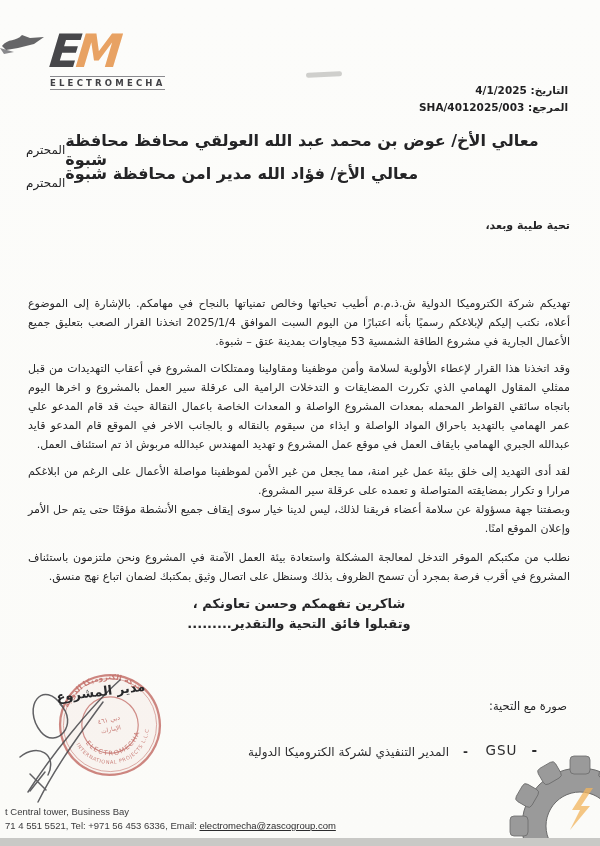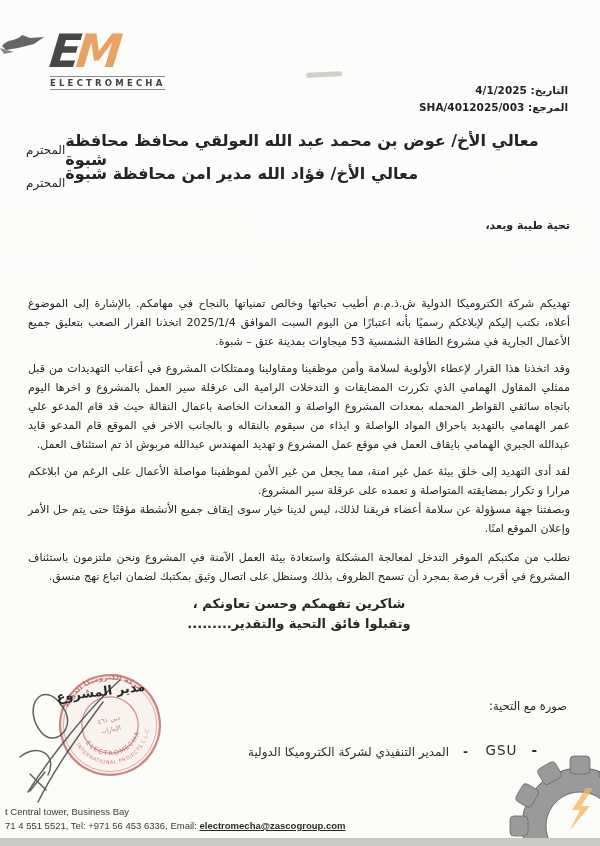--- a/index.html
+++ b/index.html
@@ -42,21 +42,21 @@
   .cc-item-1{right:62px;top:721px;font-size:13.5px;letter-spacing:1px;margin-top:21px;}
   .cc-item-2{right:132px;top:745px;}
   
   .stamp{position:absolute;left:45px;top:660px;width:130px;height:130px;}
   .stamp-title{position:absolute;left:56px;top:684px;transform:rotate(-7deg);
     font-size:13px;font-weight:bold;color:#29292b;letter-spacing:.5px;direction:rtl;white-space:nowrap;}
   .sig{position:absolute;left:8px;top:662px;}
   
   .footer{position:absolute;left:5px;bottom:13px;font-family:"Liberation Sans",sans-serif;
     font-size:9.5px;line-height:14px;color:#3b3b3d;}
-  .email-link{text-decoration:underline;font-weight:bold;color:#2b2b2d;cursor:pointer;}
+  .email-link{text-decoration:underline;font-weight:normal;color:#2b2b2d;cursor:pointer;}
   .gear{position:absolute;right:0;bottom:0;}
   .band{position:absolute;left:0;right:0;bottom:0;height:8px;background:#c9c9c6;}
 </style>
 </head>
 <body>
 
 <div class="page">
 
   <svg class="corner-mark" width="54" height="34" viewBox="0 0 54 34">
     <path d="M2,20 C8,12 16,16 22,9 L30,12 L44,11 L34,18 L18,22 L6,24 Z" fill="#4b4b4e" opacity="0.85"></path>

